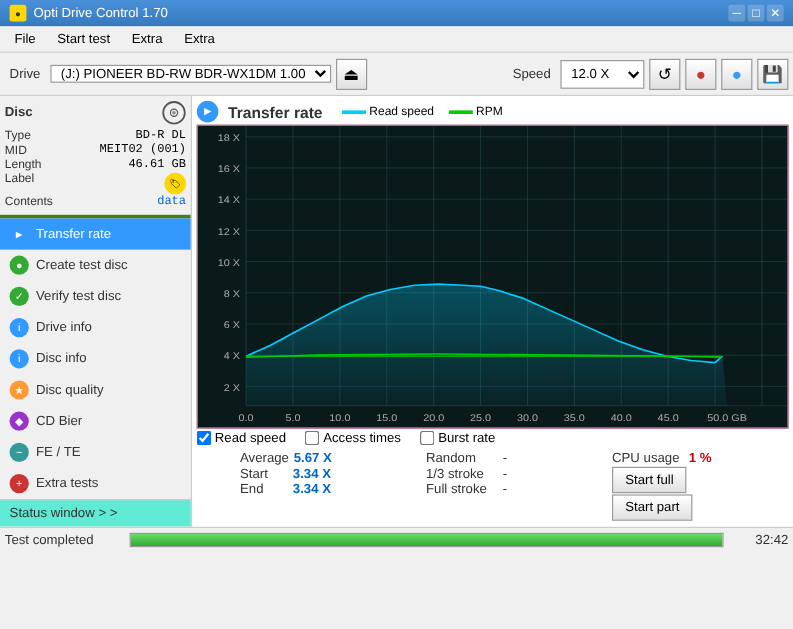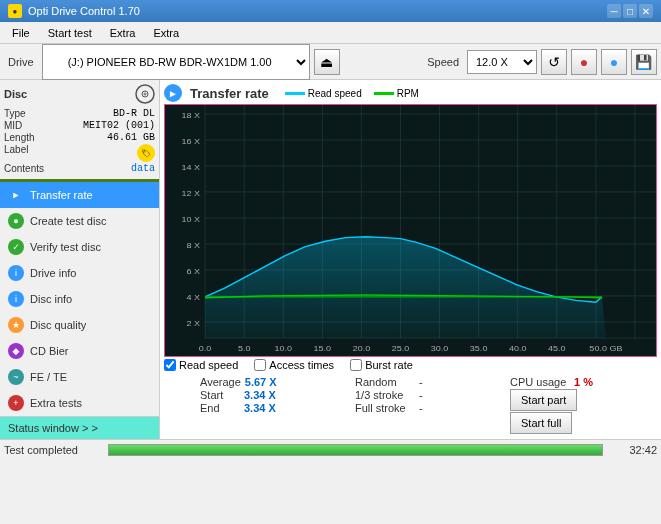--- a/index.html
+++ b/index.html
@@ -46,25 +46,25 @@
       background: #f0f0f0;
       height: 36px;
       display: flex;
       align-items: center;
       padding: 0 4px;
       gap: 4px;
       border-bottom: 1px solid #ccc;
     }
     .toolbar-label { font-size: 11px; color: #333; padding: 0 4px; }
     .toolbar-drive-select {
-      height: 36px;
+      height: 15px;
       font-size: 11px;
       border: 1px solid #999;
       background: white;
-      padding: 0 21px;
+      padding: 0 4px;
       min-width: 200px;
     }
     .toolbar-btn {
       height: 26px;
       width: 26px;
       border: 1px solid #999;
       background: linear-gradient(to bottom, #fff, #e0e0e0);
       cursor: pointer;
       display: flex;
       align-items: center;
@@ -558,24 +558,24 @@
           <span class="stat-label2">Full stroke</span>
           <span class="stat-value-dash">-</span>
         </div>
       </div>
       <div class="stat-col">
         <div class="stat-row">
           <span class="stat-label2">CPU usage</span>
           <span class="stat-value blue" style="color:#cc0000">1 %</span>
         </div>
         <div class="stat-row">
+          <button class="start-btn">Start full</button>
+        </div>
+        <div class="stat-row">
           <button class="start-btn">Start part</button>
-        </div>
-        <div class="stat-row">
-          <button class="start-btn">Start full</button>
         </div>
       </div>
     </div>
   </div>
 </div>
 
 <div class="status-bar">
   <span class="status-text">Test completed</span>
   <div class="progress-bar-container">
     <div class="progress-bar-fill" style="width:100%"></div>

